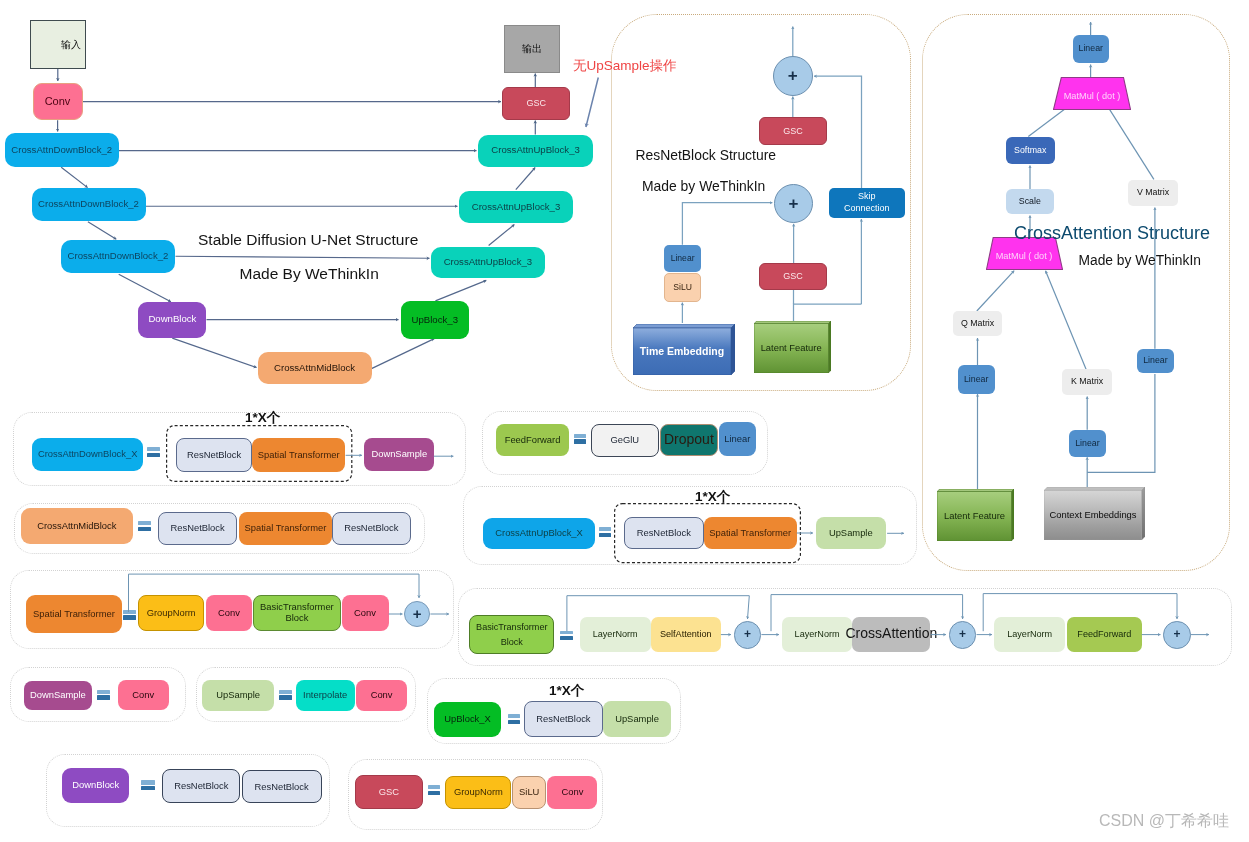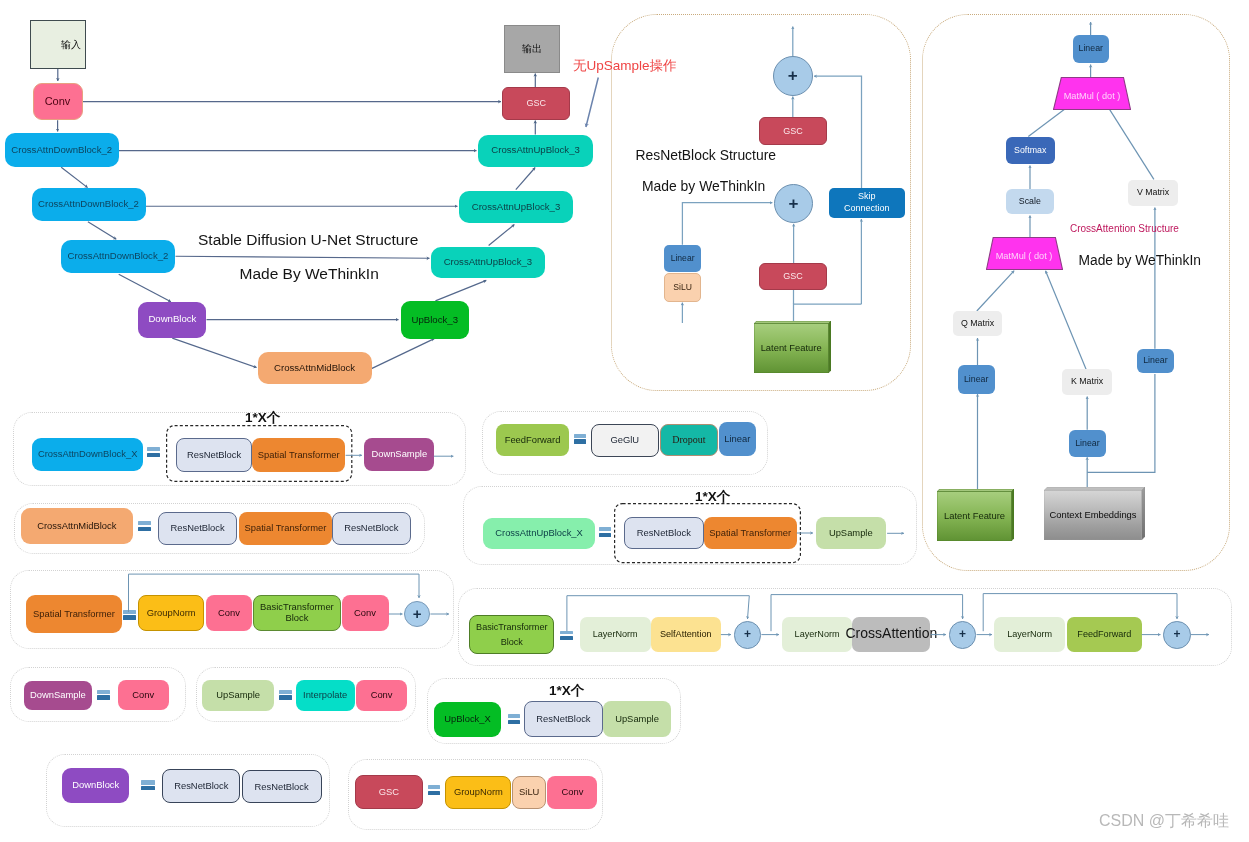--- a/index.html
+++ b/index.html
@@ -152,20 +152,37 @@
   <span>Connection</span>
 </div>
 
 <div class="n" style="left:664.4px;top:244.7px;width:36.4px;height:27.5px;background:#5190CD;border-radius:5px;font-size:8.6px;color:#10283f;">
       <span>Linear</span>
     </div>
 <div class="n" style="left:664.4px;top:273.4px;width:36.4px;height:28.2px;background:#FAD1AE;border:1px solid #e2b58e;border-radius:5px;font-size:8.6px;color:#3a2410;">
       <span>SiLU</span>
     </div>
 
+<div style="position:absolute;left:633px;top:324px;width:102px;height:51px;">
+  <svg width="102" height="51" style="position:absolute;left:0;top:0;">
+    <polygon points="0,4 4,0 102,0 98,4" fill="#7B9DD3" stroke="#2e5496" stroke-width="0.6"></polygon>
+    <polygon points="98,4 102,0 102,47 98,51" fill="#2E5496" stroke="#2e5496" stroke-width="0.6"></polygon>
+    <defs>
+          <linearGradient id="teg" x1="0" y1="0" x2="0" y2="1">
+      <stop offset="0%" stop-color="#8EAEDD"></stop>
+            <stop offset="45%" stop-color="#4978BE"></stop>
+            <stop offset="100%" stop-color="#3C6CB4"></stop>
+    </linearGradient>
+        </defs>
+    <rect x="0" y="4" width="98" height="47" fill="url(#teg)" stroke="#2e5496" stroke-width="0.6"></rect>
+  </svg>
+  <div class="n" style="left:0;top:4px;width:98px;height:47px;font-size:10.5px;color:#ffffff;font-weight:600;">
+        <span>Time Embedding</span>
+      </div>
+</div>
 
 <div style="position:absolute;left:754px;top:320.8px;width:77px;height:52px;">
   <svg width="77" height="52" style="position:absolute;left:0;top:0;">
     <polygon points="0,2.7 2.7,0 77,0 74.3,2.7" fill="#A3C77D" stroke="#4b7a23" stroke-width="0.6"></polygon>
     <polygon points="74.3,2.7 77,0 77,49.3 74.3,52" fill="#4B7A23" stroke="#4b7a23" stroke-width="0.6"></polygon>
     <defs>
           <linearGradient id="lfg" x1="0" y1="0" x2="0" y2="1">
       <stop offset="0%" stop-color="#A7CE7E"></stop>
             <stop offset="50%" stop-color="#85B554"></stop>
             <stop offset="100%" stop-color="#5F9233"></stop>
@@ -278,21 +295,21 @@
     </defs>
     <polygon points="0,3.4 3.4,0 101,0 97.6,3.4" fill="#BFBFBF" stroke="#9a9a9a" stroke-width="0.4"></polygon>
     <polygon points="97.6,3.4 101,0 101,49.6 97.6,53" fill="url(#cegs)" stroke="#8a8a8a" stroke-width="0.4"></polygon>
     <rect x="0" y="3.4" width="97.6" height="49.6" fill="url(#ceg)" stroke="#9a9a9a" stroke-width="0.4"></rect>
   </svg>
   <div class="n" style="left:0;top:3.4px;width:97.6px;height:49.6px;font-size:9.4px;color:#0b0b0b;">
         <span>Context Embeddings</span>
       </div>
 </div>
 
-<div class="txt" style="left:1070px;top:222.5px;font-size:10px;color:#be185d;">CrossAttention Structure</div>
+<div class="txt" style="left:1014px;top:222.5px;font-size:18px;color:#0c4a6e;">CrossAttention Structure</div>
 <div class="txt" style="left:1078.5px;top:252.5px;font-size:13.8px;color:#141414;">Made by WeThinkIn</div>
 
 <div class="lpanel" style="left:12.9px;top:411.6px;width:453px;height:74px;"></div>
 <div class="dashbox" style="left:166.2px;top:425.3px;width:186.4px;height:57px;">
       <svg width="187" height="58">
         <rect x="0.6" y="0.6" width="185.2" height="55.8" rx="8" ry="8" fill="none" stroke="#262626" stroke-width="1.2" stroke-dasharray="3 2.2"></rect>
       </svg>
     </div>
 <div class="txt" style="left:245px;top:408.5px;font-size:13.5px;font-weight:bold;color:#111;">1*X个</div>
 <div class="n" style="left:32.1px;top:438.1px;width:111.2px;height:33.1px;background:#0BADEB;border-radius:9px;font-size:9.4px;color:#0d4560;">
@@ -432,35 +449,35 @@
 <div class="n" style="left:496.3px;top:424.2px;width:72.5px;height:31.7px;background:#9CC84F;border-radius:8px;font-size:9.4px;color:#16290b;">
       <span>FeedForward</span>
     </div>
 <div class="eq" style="left:574.2px;top:433.5px;width:11.6px;height:10.1px;">
       <i></i>
       <i></i>
     </div>
 <div class="n" style="left:590.5px;top:423.7px;width:68.5px;height:32.9px;background:#F2F2F2;border:1px solid #3c4656;border-radius:8px;font-size:9.4px;color:#1c2433;">
       <span>GeGlU</span>
     </div>
-<div class="n" style="left:660.1px;top:424.2px;width:57.6px;height:31.7px;background:#14b8a6;border:1px solid #b08d72;border-radius:8px;font-size:10px;color:#2a1a10;font-family:Liberation Serif, serif;">
+<div class="n" style="left:660.1px;top:424.2px;width:57.6px;height:31.7px;background:#0f766e;border:1px solid #b08d72;border-radius:8px;font-size:14px;color:#2a1a10;">
       <span>Dropout</span>
     </div>
 <div class="n" style="left:719px;top:422.3px;width:36.7px;height:33.6px;background:#5190CD;border-radius:8px;font-size:9.4px;color:#10283f;">
       <span>Linear</span>
     </div>
 
 <div class="lpanel" style="left:463px;top:486.3px;width:454.2px;height:79px;"></div>
 <div class="dashbox" style="left:613.5px;top:502.5px;width:187px;height:60.2px;">
       <svg width="188" height="61">
         <rect x="0.6" y="0.6" width="185.8" height="59" rx="8" ry="8" fill="none" stroke="#262626" stroke-width="1.2" stroke-dasharray="3 2.2"></rect>
       </svg>
     </div>
 <div class="txt" style="left:695px;top:487.5px;font-size:13.5px;font-weight:bold;color:#111;">1*X个</div>
-<div class="n" style="left:482.6px;top:517.5px;width:112.9px;height:31.2px;background:#86efac;border-radius:9px;font-size:9.4px;color:#0d4248;">
+<div class="n" style="left:482.6px;top:517.5px;width:112.9px;height:31.2px;background:#0ea5e9;border-radius:9px;font-size:9.4px;color:#0d4248;">
       <span>CrossAttnUpBlock_X</span>
     </div>
 <div class="eq" style="left:599.2px;top:526.8px;width:11.4px;height:10.1px;">
       <i></i>
       <i></i>
     </div>
 <div class="n" style="left:623.7px;top:516.8px;width:80.2px;height:32.7px;background:#DDE3F0;border:1px solid #5b6a8c;border-radius:8px;font-size:9.4px;color:#1c2433;">
       <span>ResNetBlock</span>
     </div>
 <div class="n" style="left:703.8px;top:516.8px;width:92.9px;height:32.7px;background:#ED8730;border-radius:8px;font-size:9.4px;color:#3b1f08;">

